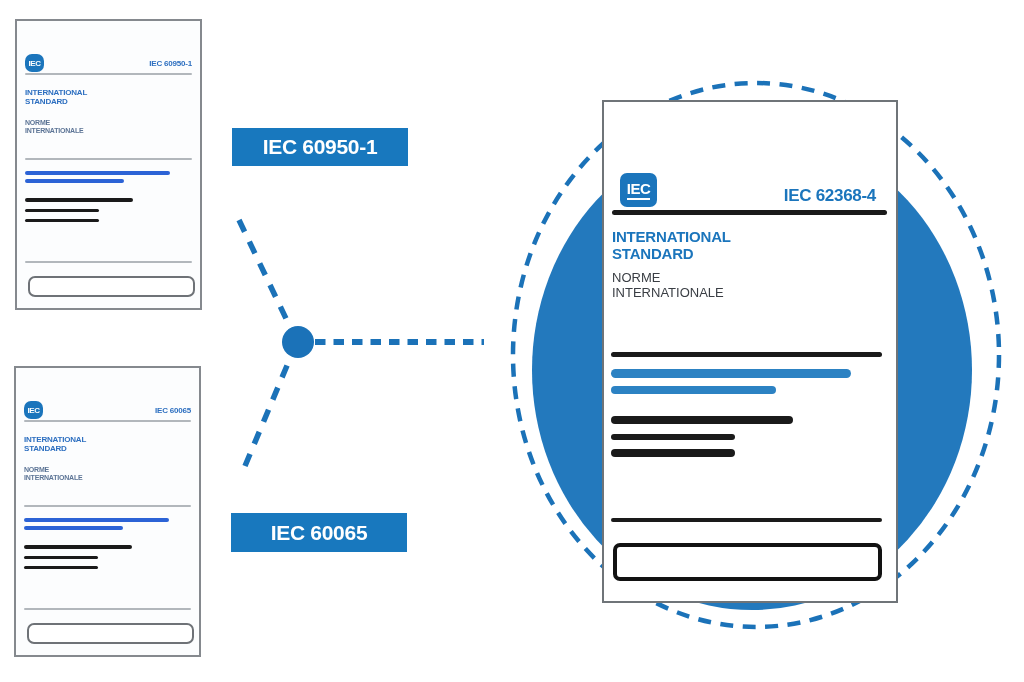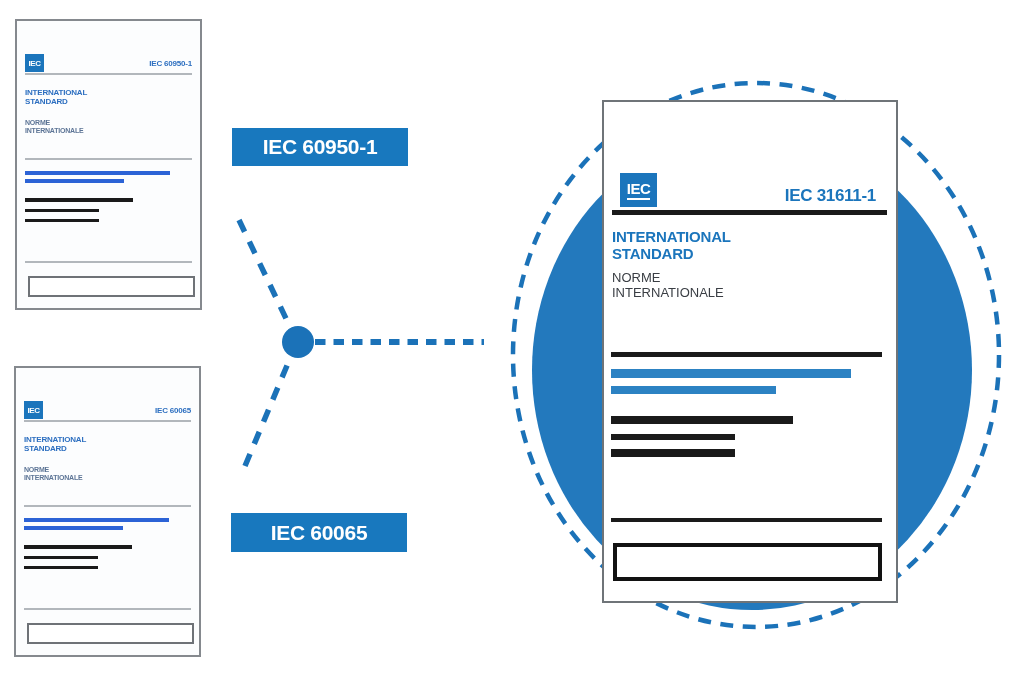--- a/index.html
+++ b/index.html
@@ -6,21 +6,21 @@
   html,body { background:#ffffff; }
   body {
     width:1024px; height:682px;
     position:relative; overflow:hidden;
     font-family:"Liberation Sans", sans-serif;
   }
   .svg-layer { position:absolute; left:0; top:0; z-index:0; }
 
   
   .doc { position:absolute; z-index:2; }
-  .abs { position:absolute; }
+  .abs { position:absolute;border-radius:7px; }
 
   
   .doc-sm {
     width:187px; height:291px;
     background:#fcfdfe; border:2px solid #85898e;
   }
   .s-logo {
     left:8px; top:33px; width:19px; height:18px;
     background:#1b75bc; color:#fff;
     font-size:8px; font-weight:bold; letter-spacing:-0.5px;
@@ -170,21 +170,21 @@
 </div>
 
 <div class="chip chip-2">
   <span>IEC 60065</span>
 </div>
 
 <div class="doc doc-lg">
   <div class="abs l-logo">
     <span>IEC</span>
   </div>
-  <div class="abs l-num">IEC 31611-1</div>
+  <div class="abs l-num">IEC 62368-4</div>
   <div class="abs l-rule l-rule1"></div>
   <div class="abs l-en">
     <div>INTERNATIONAL</div>
     <div>STANDARD</div>
   </div>
   <div class="abs l-fr">
     <div>NORME</div>
     <div>INTERNATIONALE</div>
   </div>
   <div class="abs l-rule l-rule2"></div>

